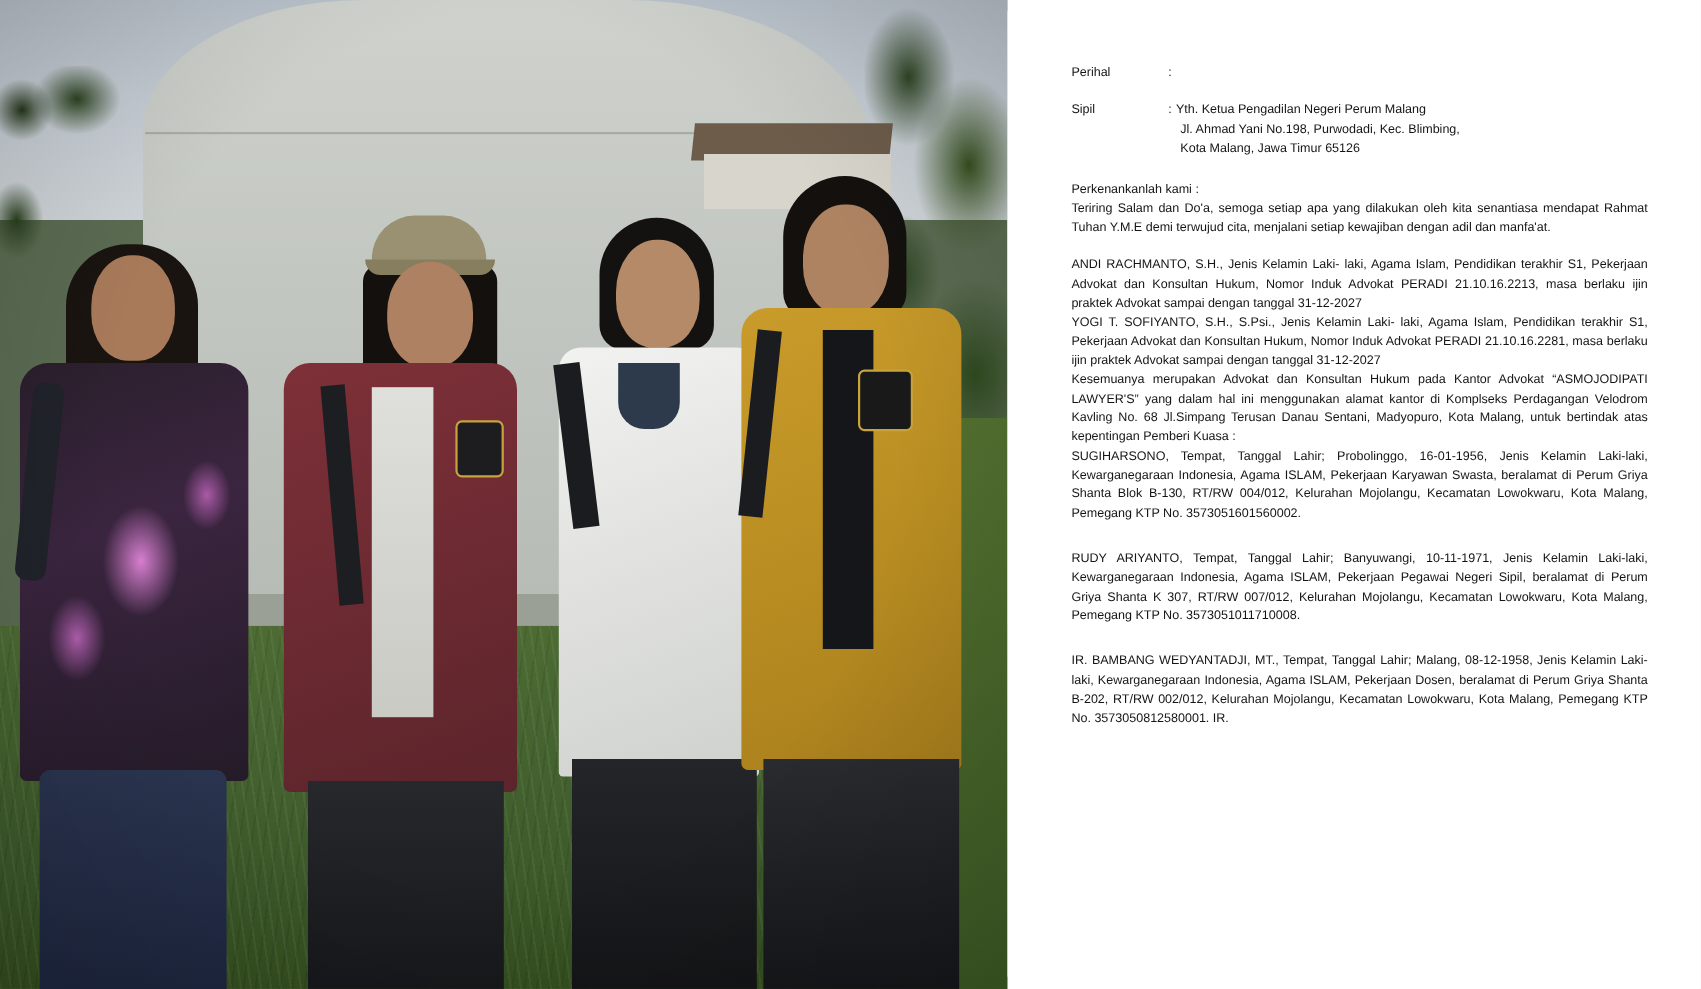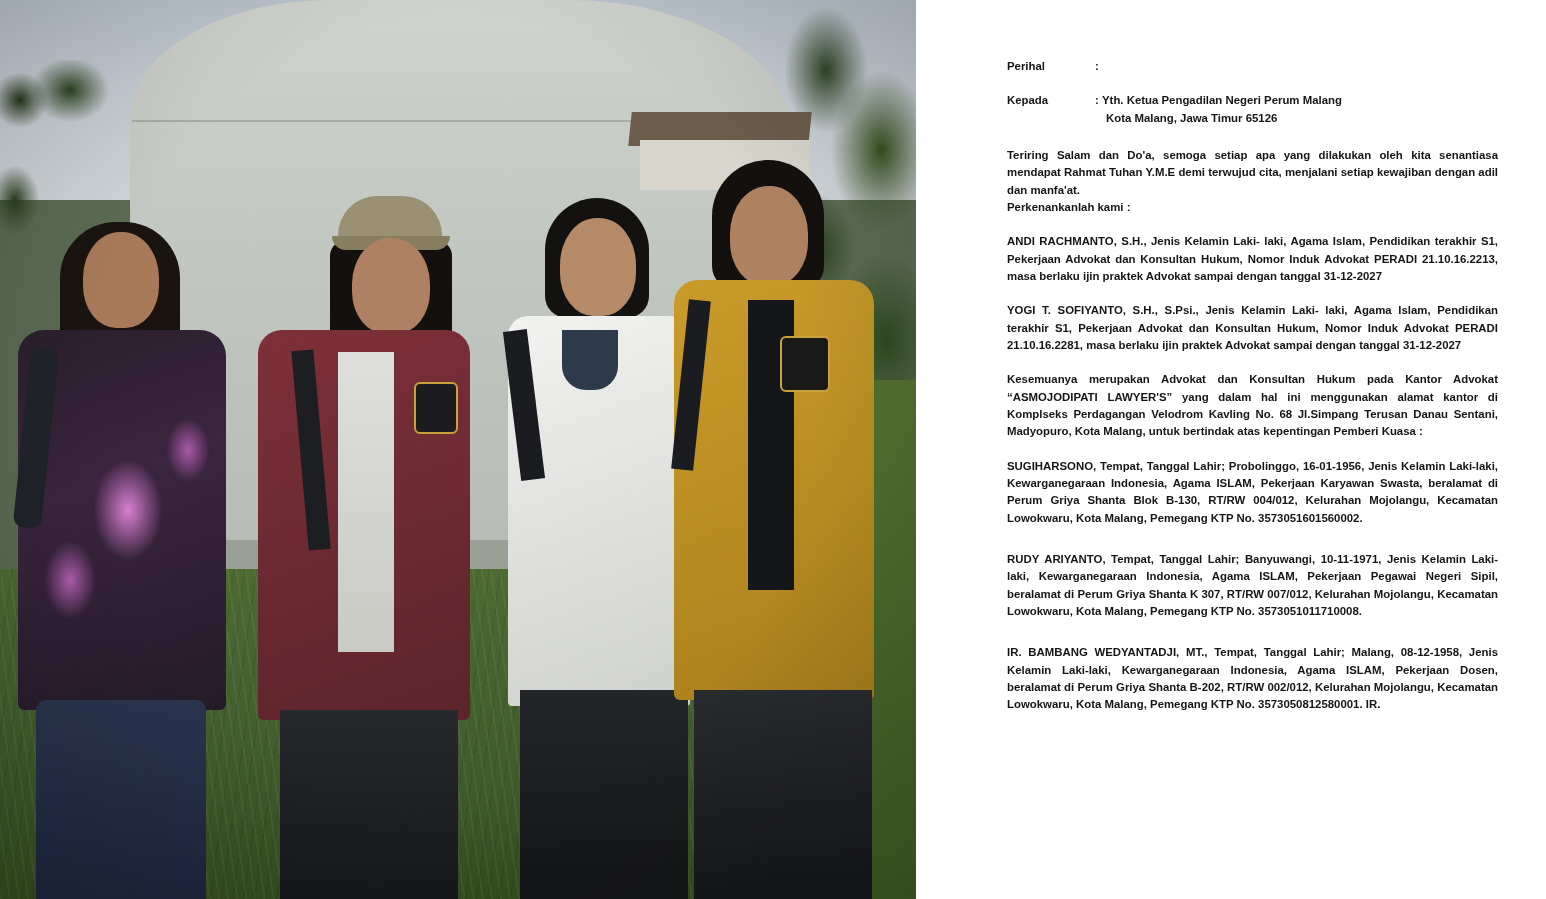--- a/index.html
+++ b/index.html
@@ -180,42 +180,41 @@
     background: #ffffff;
     box-sizing: border-box;
   }
   .doc-sheet {
     position: absolute;
     left: 0px; top: 10px;
     width: 622px;
     height: 878px;
     background: #ffffff;
     box-sizing: border-box;
-    padding: 48px 40px 20px 91px;
+    padding: 48px 40px 20px 58px;
     overflow: hidden;
-    font-weight: bold;
   }
   .doc-body {
     font-size: 11.4px;
     line-height: 1.52;
     color: #151515;
     text-align: justify;
   }
   .kv-row {
     display: flex;
     margin-bottom: 3px;
   }
   .kv-label { width: 88px; flex: none; }
   .kv-colon { width: 7px; flex: none; }
   .kv-value { flex: 1; }
   .kv-value .sub { display: block; padding-left: 4px; }
   .spacer-sm { height: 14px; }
   .spacer-md { height: 17px; }
   .para { margin: 0 0 0 0; text-align: justify; }
-  .para + .para { margin-top: 17px; }
+  .para + .para { }
   .tight { text-align: justify; }
   .subject { letter-spacing: 0.4px; }
 </style>
 </head>
 <body>
 
 <div class="page">
 
   <div class="photo-pane">
     <div class="sky"></div>
@@ -277,32 +276,33 @@
       <div class="doc-body">
 
         <div class="kv-row">
           <div class="kv-label">Perihal</div>
           <div class="kv-colon">:</div>
         </div>
 
         <div class="spacer-sm"></div>
 
         <div class="kv-row">
-          <div class="kv-label">Kepada</div>
+          <div class="kv-label">Sipil</div>
           <div class="kv-colon">:</div>
           <div class="kv-value">
             <span>Yth. Ketua Pengadilan Negeri Perum Malang</span>
+            <span class="sub">Jl. Ahmad Yani No.198, Purwodadi, Kec. Blimbing,</span>
             <span class="sub">Kota Malang, Jawa Timur 65126</span>
           </div>
         </div>
 
         <div class="spacer-md"></div>
 
+        <div class="tight">Perkenankanlah kami :</div>
         <div class="tight">Teriring Salam dan Do'a, semoga setiap apa yang dilakukan oleh kita senantiasa mendapat Rahmat Tuhan Y.M.E demi terwujud cita, menjalani setiap kewajiban dengan adil dan manfa'at.</div>
-        <div class="tight">Perkenankanlah kami :</div>
 
         <div class="spacer-md"></div>
 
         <div class="para">ANDI RACHMANTO, S.H., Jenis Kelamin Laki- laki, Agama Islam, Pendidikan terakhir S1, Pekerjaan Advokat dan Konsultan Hukum, Nomor Induk Advokat PERADI 21.10.16.2213, masa berlaku ijin praktek Advokat sampai dengan tanggal 31-12-2027</div>
         <div class="para">YOGI T. SOFIYANTO, S.H., S.Psi., Jenis Kelamin Laki- laki, Agama Islam, Pendidikan terakhir S1, Pekerjaan Advokat dan Konsultan Hukum, Nomor Induk Advokat PERADI 21.10.16.2281, masa berlaku ijin praktek Advokat sampai dengan tanggal 31-12-2027</div>
 
         <div class="para">Kesemuanya merupakan Advokat dan Konsultan Hukum pada Kantor Advokat “ASMOJODIPATI LAWYER'S” yang dalam hal ini menggunakan alamat kantor di Komplseks Perdagangan Velodrom Kavling No. 68 Jl.Simpang Terusan Danau Sentani, Madyopuro, Kota Malang, untuk bertindak atas kepentingan Pemberi Kuasa :</div>
 
         <div class="para">SUGIHARSONO, Tempat, Tanggal Lahir; Probolinggo, 16-01-1956, Jenis Kelamin Laki-laki, Kewarganegaraan Indonesia, Agama ISLAM, Pekerjaan Karyawan Swasta, beralamat di Perum Griya Shanta Blok B-130, RT/RW 004/012, Kelurahan Mojolangu, Kecamatan Lowokwaru, Kota Malang, Pemegang KTP No. 3573051601560002.</div>
         <div class="para" style="margin-top:24px">RUDY ARIYANTO, Tempat, Tanggal Lahir; Banyuwangi, 10-11-1971, Jenis Kelamin Laki-laki, Kewarganegaraan Indonesia, Agama ISLAM, Pekerjaan Pegawai Negeri Sipil, beralamat di Perum Griya Shanta K 307, RT/RW 007/012, Kelurahan Mojolangu, Kecamatan Lowokwaru, Kota Malang, Pemegang KTP No. 3573051011710008.</div>

